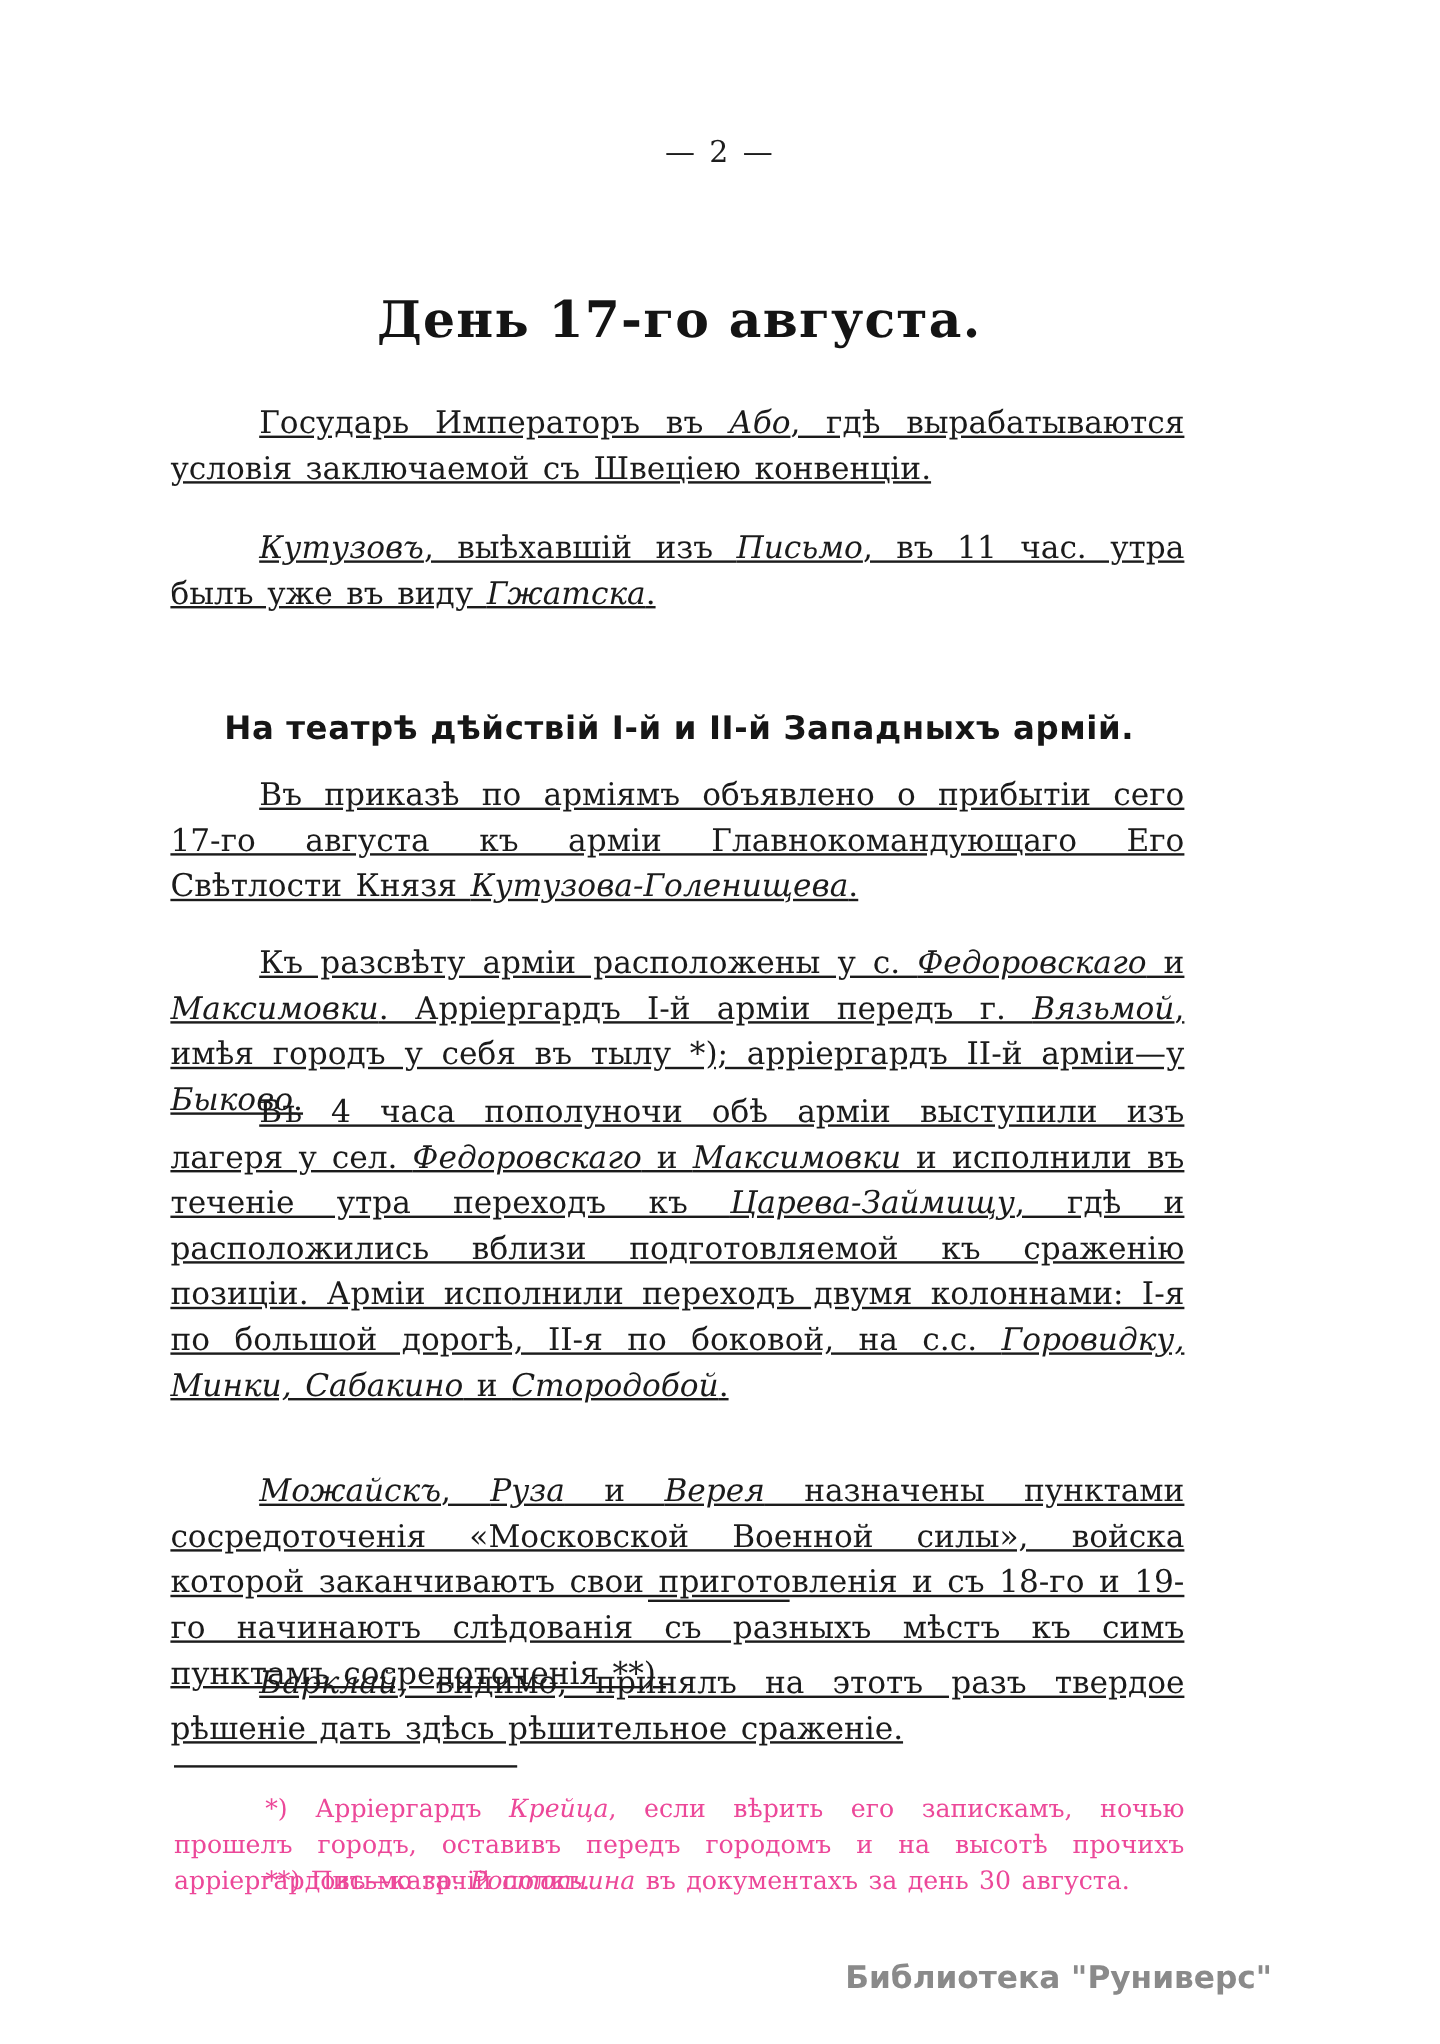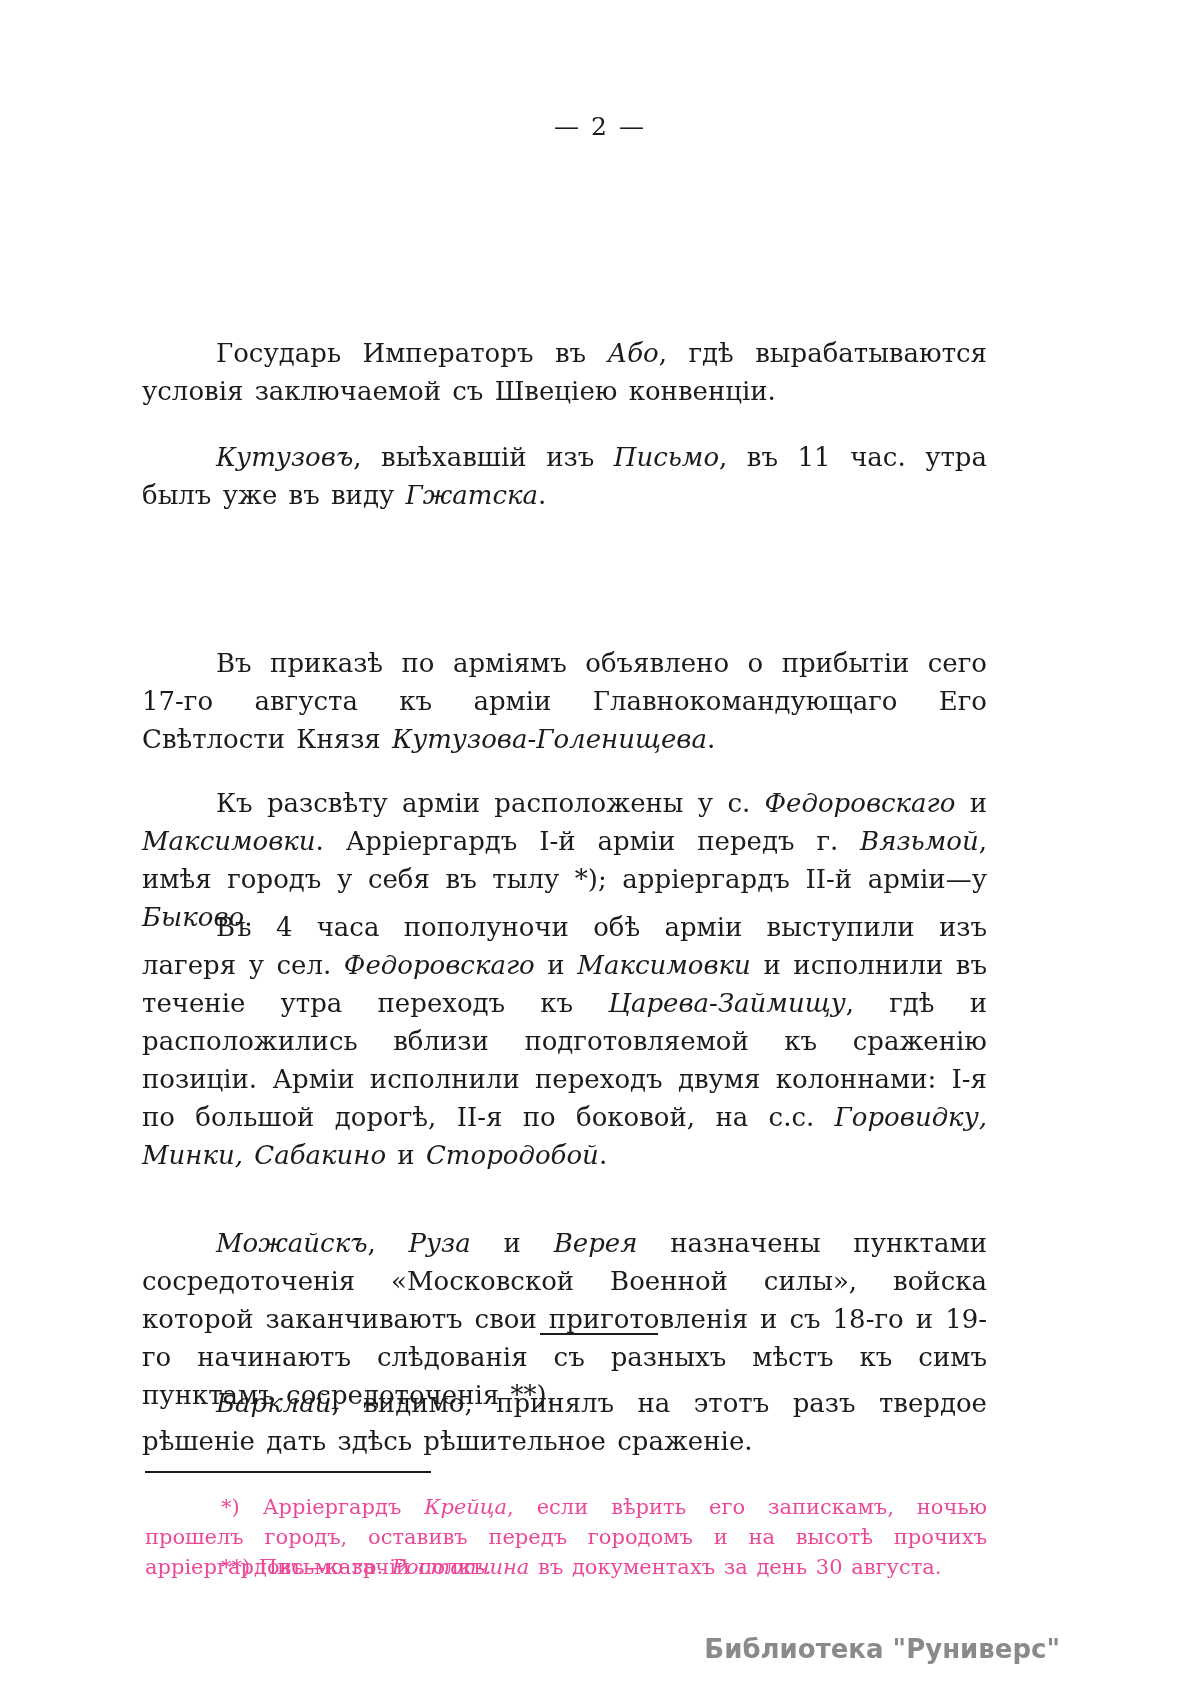--- a/index.html
+++ b/index.html
@@ -50,20 +50,21 @@
     position: absolute;
     left: 142px;
     width: 845px;
     margin: 0;
     font-size: 26px;
     line-height: 38px;
     text-align: justify;
     text-indent: 74px;
     word-spacing: 3px;
     color: #1b1b1b;
+    text-decoration: underline;
   }
   .body-par .it { font-style: italic; }
   .fn { 
     position: absolute;
     left: 145px;
     width: 842px;
     margin: 0;
     font-size: 21px;
     line-height: 30px;
     text-align: justify;
@@ -89,25 +90,27 @@
     color: #8a8a8a;
   }
 </style>
 </head>
 <body>
 
 <div class="page">
 
   <div class="page-number">— 2 —</div>
 
+  <h1 class="doc-title" style="margin:0;">День 17-го августа.</h1>
 
   <p class="body-par" style="top:334px"><span>Государь Императоръ въ </span><span class="it">Або</span><span>, гдѣ вырабатываются условія заключаемой съ Швеціею конвенціи.</span></p>
 
   <p class="body-par" style="top:438px"><span class="it">Кутузовъ</span><span>, выѣхавшій изъ </span><span class="it">Письмо</span><span>, въ 11 час. утра былъ уже въ виду </span><span class="it">Гжатска</span><span>.</span></p>
 
+  <h2 class="section-heading" style="margin:0;">На театрѣ дѣйствій I-й и II-й Западныхъ армій.</h2>
 
   <p class="body-par" style="top:644px"><span>Въ приказѣ по арміямъ объявлено о прибытіи сего 17-го августа къ арміи Главнокомандующаго Его Свѣтлости Князя </span><span class="it">Кутузова-Голенищева</span><span>.</span></p>
 
   <p class="body-par" style="top:784px"><span>Къ разсвѣту арміи расположены у с. </span><span class="it">Федоровскаго</span><span> и </span><span class="it">Максимовки</span><span>. Арріергардъ I-й арміи передъ г. </span><span class="it">Вязьмой</span><span>, имѣя городъ у себя въ тылу *); арріергардъ II-й арміи—у </span><span class="it">Быково</span><span>.</span></p>
 
   <p class="body-par" style="top:908px"><span>Въ 4 часа пополуночи обѣ арміи выступили изъ лагеря у сел. </span><span class="it">Федоровскаго</span><span> и </span><span class="it">Максимовки</span><span> и исполнили въ теченіе утра переходъ къ </span><span class="it">Царева-Займищу</span><span>, гдѣ и расположились вблизи подготовляемой къ сраженію позиціи. Арміи исполнили переходъ двумя колоннами: I-я по большой дорогѣ, II-я по боковой, на с.с. </span><span class="it">Горовидку, Минки, Сабакино</span><span> и </span><span class="it">Стородобой</span><span>.</span></p>
 
   <p class="body-par" style="top:1224px"><span class="it">Можайскъ</span><span>, </span><span class="it">Руза</span><span> и </span><span class="it">Верея</span><span> назначены пунктами сосредоточенія «Московской Военной силы», войска которой заканчиваютъ свои приготовленія и съ 18-го и 19-го начинаютъ слѣдованія съ разныхъ мѣстъ къ симъ пунктамъ сосредоточенія **).</span></p>
 
   <div class="rule section-divider"></div>

